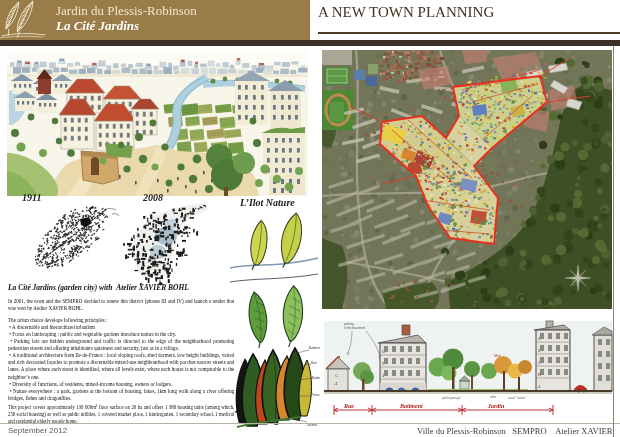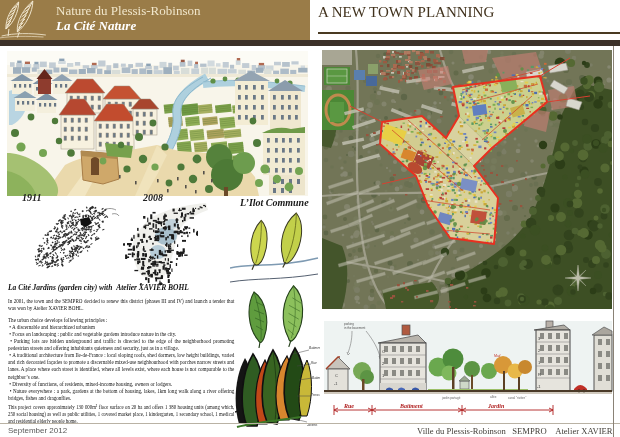--- a/index.html
+++ b/index.html
@@ -21,23 +21,23 @@
 <path d="M10 29 L10.5 36"></path>
 <path d="M29 1 C21 9 16 21 19 32 C26 26 31 12 29 1 Z"></path>
 <path d="M29 1 C25 12 22 22 19 32"></path>
 <path d="M27.6 5 L22.5 9 M26.8 8.5 L21.4 13 M26 12 L20.6 17 M25.2 15.5 L20 21 M24.4 19 L19.6 24.5 M23.4 22.5 L19.2 27.5 M22.4 26 L19 30.5"></path>
 <path d="M21 32 L20 37.5"></path>
 <path d="M4 36 C16 33 32 33 48 35" stroke-width="0.8"></path>
 <path d="M2 38 C14 36 30 36 46 37" stroke-width="0.6"></path>
 </g>
 </svg>
 
-<div class="abs" style="left:56px;top:3px;font-size:13px;color:#f0e6cb;">Nature du Plessis-Robinson</div>
-
-<div class="abs" style="left:56px;top:18px;font-size:13px;color:#ffffff;font-weight:bold;font-style:italic;">La Cité Nature</div>
+<div class="abs" style="left:56px;top:3px;font-size:13px;color:#f0e6cb;">Jardin du Plessis-Robinson</div>
+
+<div class="abs" style="left:56px;top:18px;font-size:13px;color:#ffffff;font-weight:bold;font-style:italic;">La Cité Jardins</div>
 
 <div class="abs" style="left:318px;top:4px;width:298px;text-align:left;font-size:15px;color:#41321d;">A NEW TOWN PLANNING</div>
 
 <div class="abs" style="left:318px;top:32px;width:302px;height:2px;background:#4a3a22;"></div>
 
 <div class="abs" style="left:0;top:40px;width:620px;height:6px;background:#3c3129;"></div>
 
 <svg class="abs" style="left:7px;top:51px;" width="301" height="145" viewBox="0 0 301 145">
     <rect width="301" height="145" fill="#f8f5ea"></rect>
     <rect x="0" y="0" width="301" height="14" fill="#fcfbf5"></rect>
@@ -1169,21 +1169,21 @@
       <rect x="73.2" y="10.4" width="1.5" height="1.2"></rect>
       <rect x="75.0" y="7.8" width="1.1" height="1.2"></rect>
       <rect x="77.7" y="8.3" width="2.0" height="1.2"></rect>
       <rect x="79.5" y="6.4" width="1.9" height="1.2"></rect>
       <rect x="80.4" y="7.1" width="2.2" height="1.2"></rect>
       <rect x="83.1" y="4.9" width="2.3" height="1.2"></rect>
       <rect x="84.8" y="5.9" width="1.2" height="1.2"></rect>
     </g>
   </svg>
 
-<div class="abs" style="left:240px;top:197px;font-size:10px;font-weight:bold;font-style:italic;color:#1a1a1a;">L’Ilot Commune</div>
+<div class="abs" style="left:240px;top:197px;font-size:10px;font-weight:bold;font-style:italic;color:#1a1a1a;">L’Ilot Nature</div>
 
 <svg class="abs" style="left:230px;top:210px;" width="90" height="140" viewBox="0 0 90 140">
 
 <path d="M0 58 C20 54 40 56 60 53 C70 52 80 50 88 48" stroke="#7e9ab2" stroke-width="1.6" fill="none"></path>
 
 <g transform="rotate(14 24 56)">
       <path d="M22 52 C14 40 13 22 20 10 C30 16 34 36 30 50 C28 55 25 56 22 52 Z" fill="#ccd64e" stroke="#3a3a22" stroke-width="1"></path>
 <path d="M20 10 C24 24 26 40 25 53" stroke="#6a701e" stroke-width="0.8" fill="none"></path>
 <path d="M24 54 L23 60" stroke="#3a3a22" stroke-width="1.2" fill="none"></path>
     </g>

